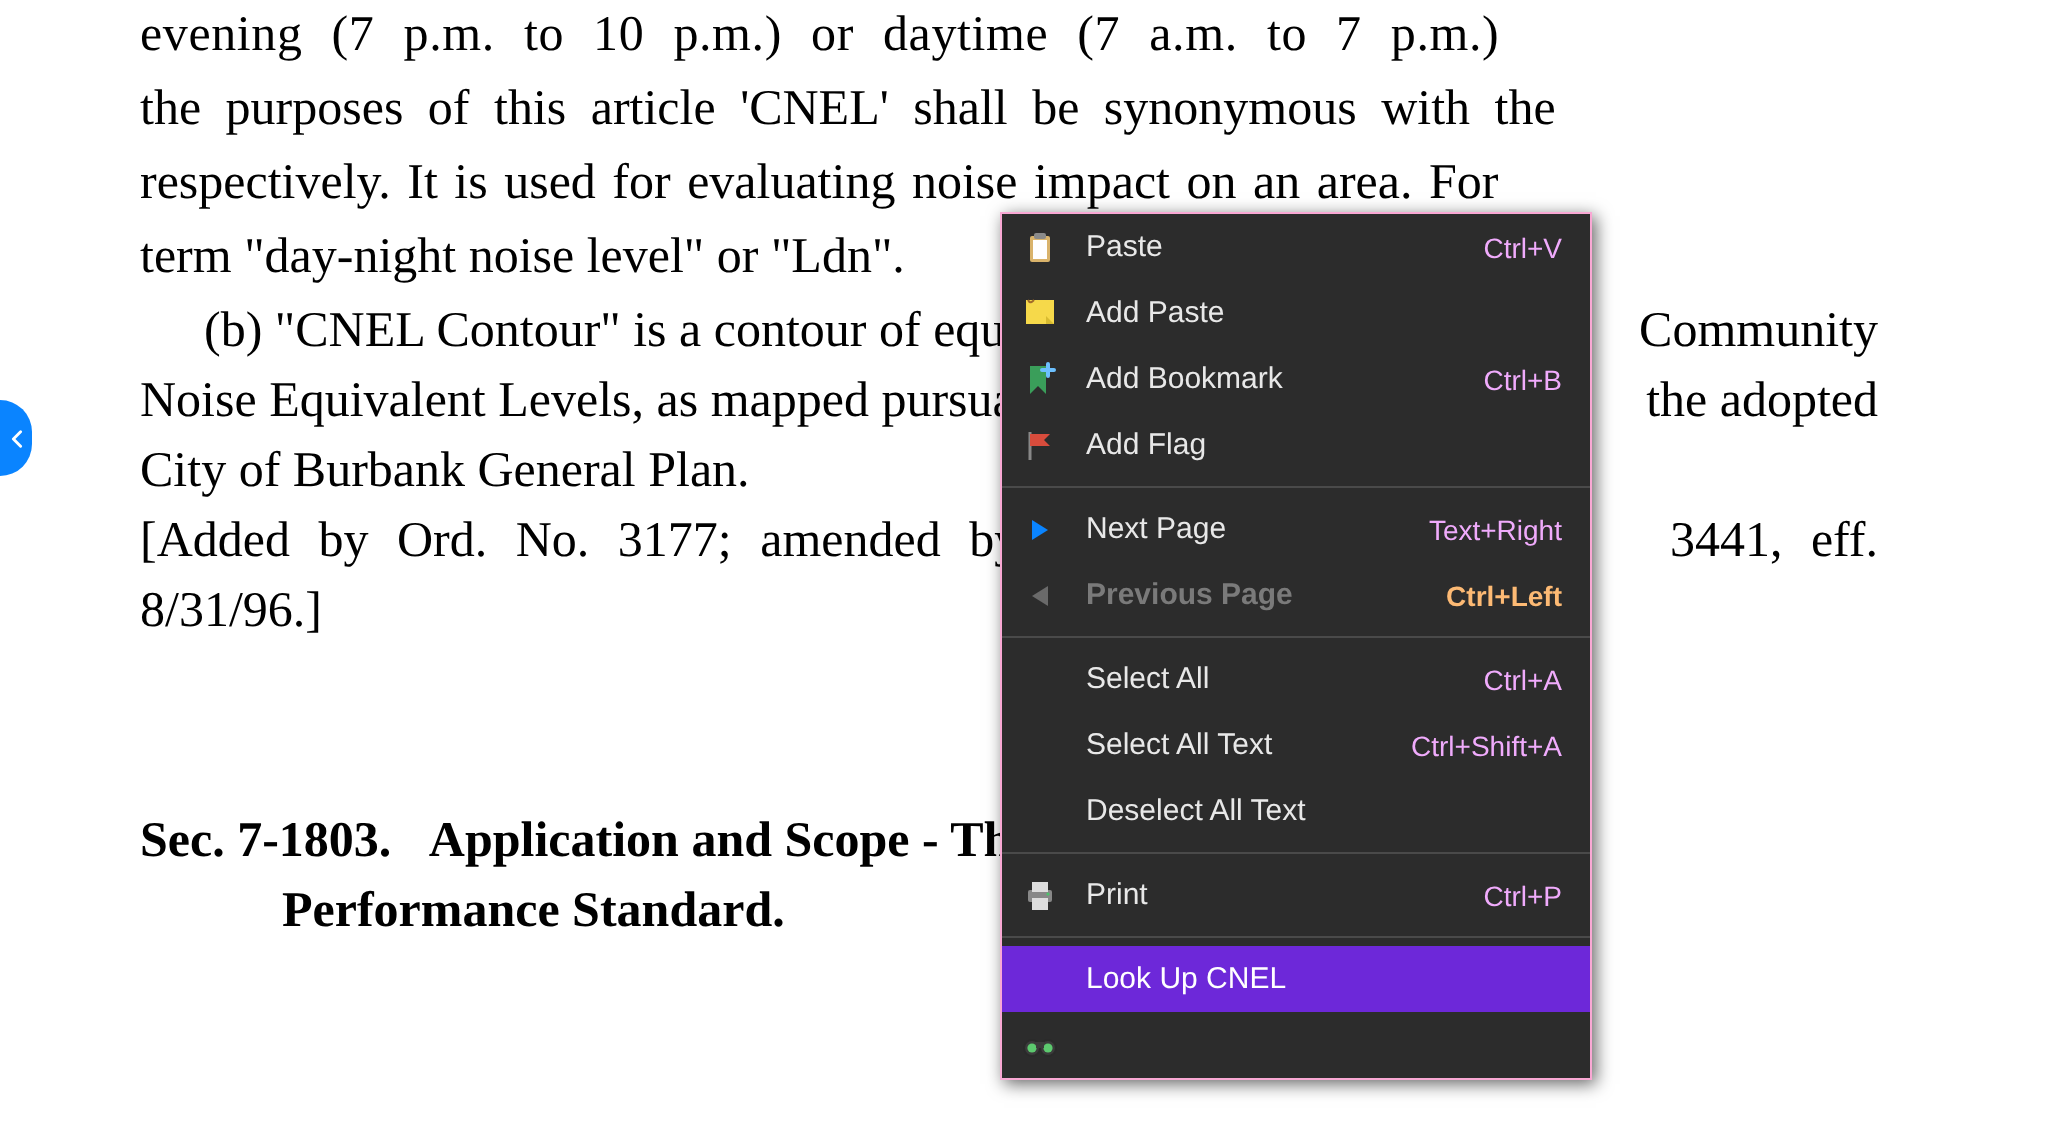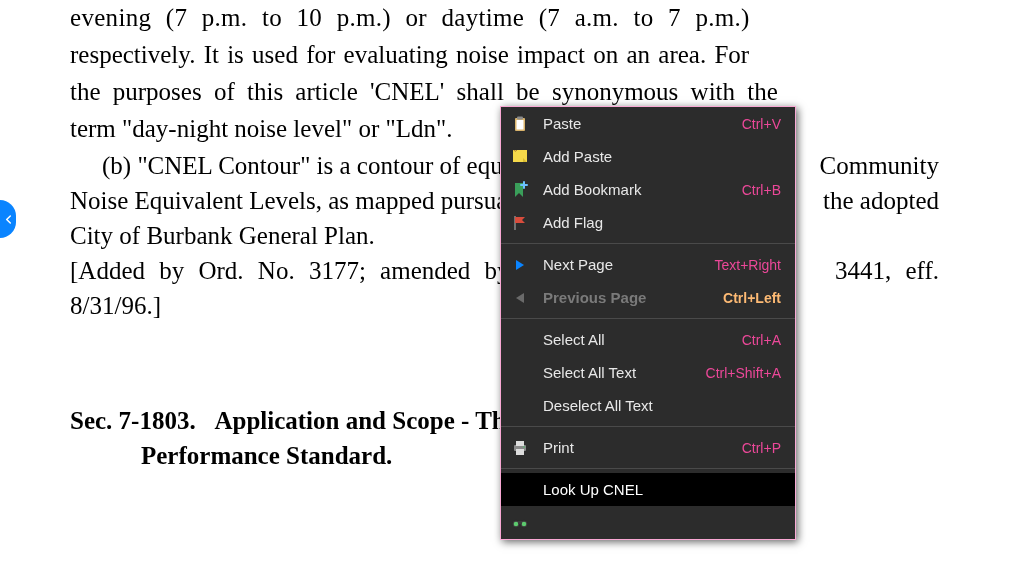--- a/index.html
+++ b/index.html
@@ -14,49 +14,49 @@
     .sec-title-1 { display: inline; }
     .sec-title-2 { display: block; margin-left: 71px; }
 
     
     .side-tab { position: absolute; left: 0; top: 200px; width: 16px; height: 38px; background: #0a84ff; border-radius: 0 19px 19px 0; display: flex; align-items: center; justify-content: center; }
     .side-tab svg { width: 9px; height: 9px; }
 
     
     .ctx-menu { position: absolute; left: 500px; top: 106px; width: 296px; background: #2c2c2c; border: 1px solid #f9a8d4; box-shadow: 2px 2px 8px rgba(0,0,0,0.6); font-family: 'Segoe UI', Tahoma, Arial, sans-serif; font-size: 15px; color: #e8e8e8; padding: 0 0; }
     .ctx-item { display: flex; align-items: center; height: 33px; padding: 0 14px 0 8px; cursor: default; position: relative; }
-    .ctx-item.highlight { background: #000000; color: #fff; }
+    .ctx-item.highlight { background: #6d28d9; color: #fff; }
     .ctx-item.disabled { color: #7a7a7a; font-weight: bold; }
     .ctx-icon { width: 22px; height: 22px; margin-right: 12px; display: flex; align-items: center; justify-content: center; flex-shrink: 0; }
     .ctx-label { flex: 1; white-space: nowrap; }
-    .ctx-shortcut { font-size: 14px; color: #ec4899; }
+    .ctx-shortcut { font-size: 14px; color: #f0abfc; }
     .ctx-item.disabled .ctx-shortcut { color: #fdba74; }
     .ctx-sep { height: 1px; background: #4a4a4a; margin: 4px 0; }
 
     
     .sel { }
   </style>
 </head>
 <body>
 
 <div class="side-tab">
   <svg viewBox="0 0 10 10">
       <path d="M7 1 L3 5 L7 9" stroke="#fff" stroke-width="1.6" fill="none" stroke-linecap="round" stroke-linejoin="round"></path>
     </svg>
 </div>
 
 <div class="content">
   <div class="para1 widespace">
     <span>evening (7 p.m. to 10 p.m.) or daytime (7 a.m. to 7 p.m.)</span>
   </div>
+  <div class="para1" style="text-align:justify; word-spacing:6px;">
+    <span>the purposes of this article '</span><span class="sel">CNEL</span><span>' shall be synonymous with the</span>
+  </div>
   <div class="para1" style="text-align:justify; word-spacing:2px;">
     <span>respectively.  It is used for evaluating noise impact on an area.  For</span>
-  </div>
-  <div class="para1" style="text-align:justify; word-spacing:6px;">
-    <span>the purposes of this article '</span><span class="sel">CNEL</span><span>' shall be synonymous with the</span>
   </div>
   <div class="para1">
     <span>term "day-night noise level" or "Ldn".</span>
   </div>
   <div class="para2" style="display:flex; justify-content:space-between;">
     <span><span class="indent"></span><span>(b)   "CNEL Contour" is a contour of equal</span></span>
     <span>Community</span>
   </div>
   <div class="para2" style="display:flex; justify-content:space-between;">
     <span>Noise Equivalent Levels, as mapped pursuant to</span>

